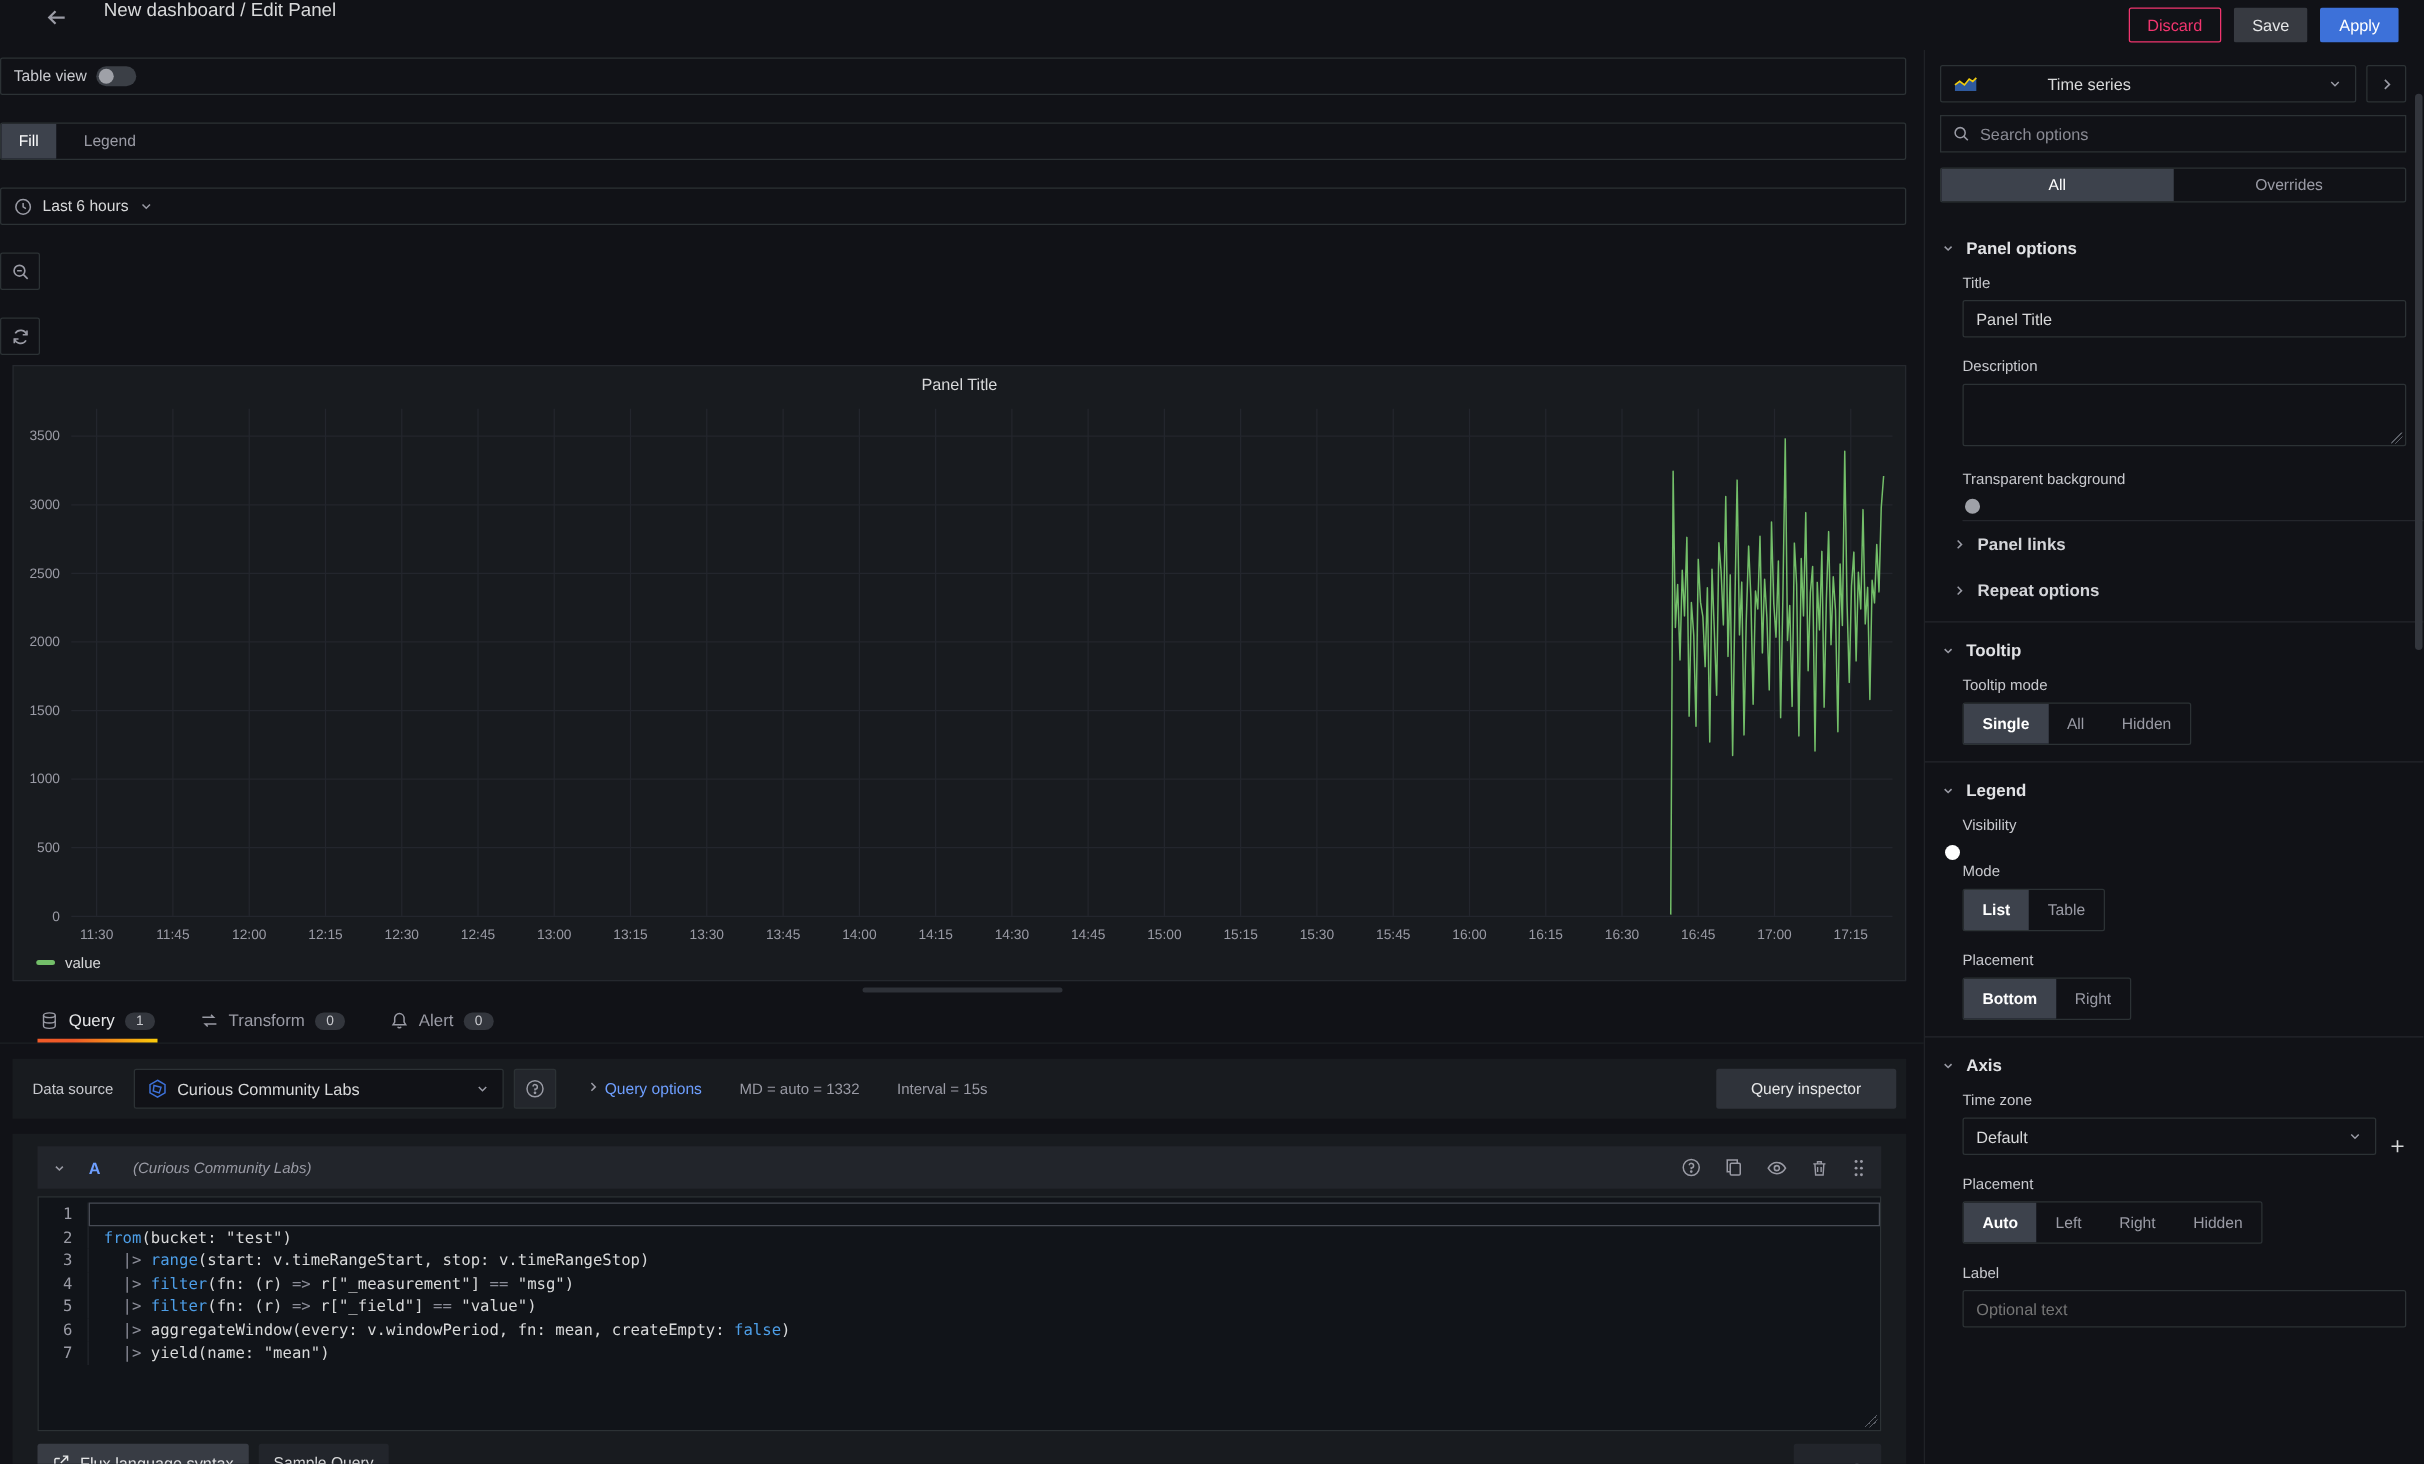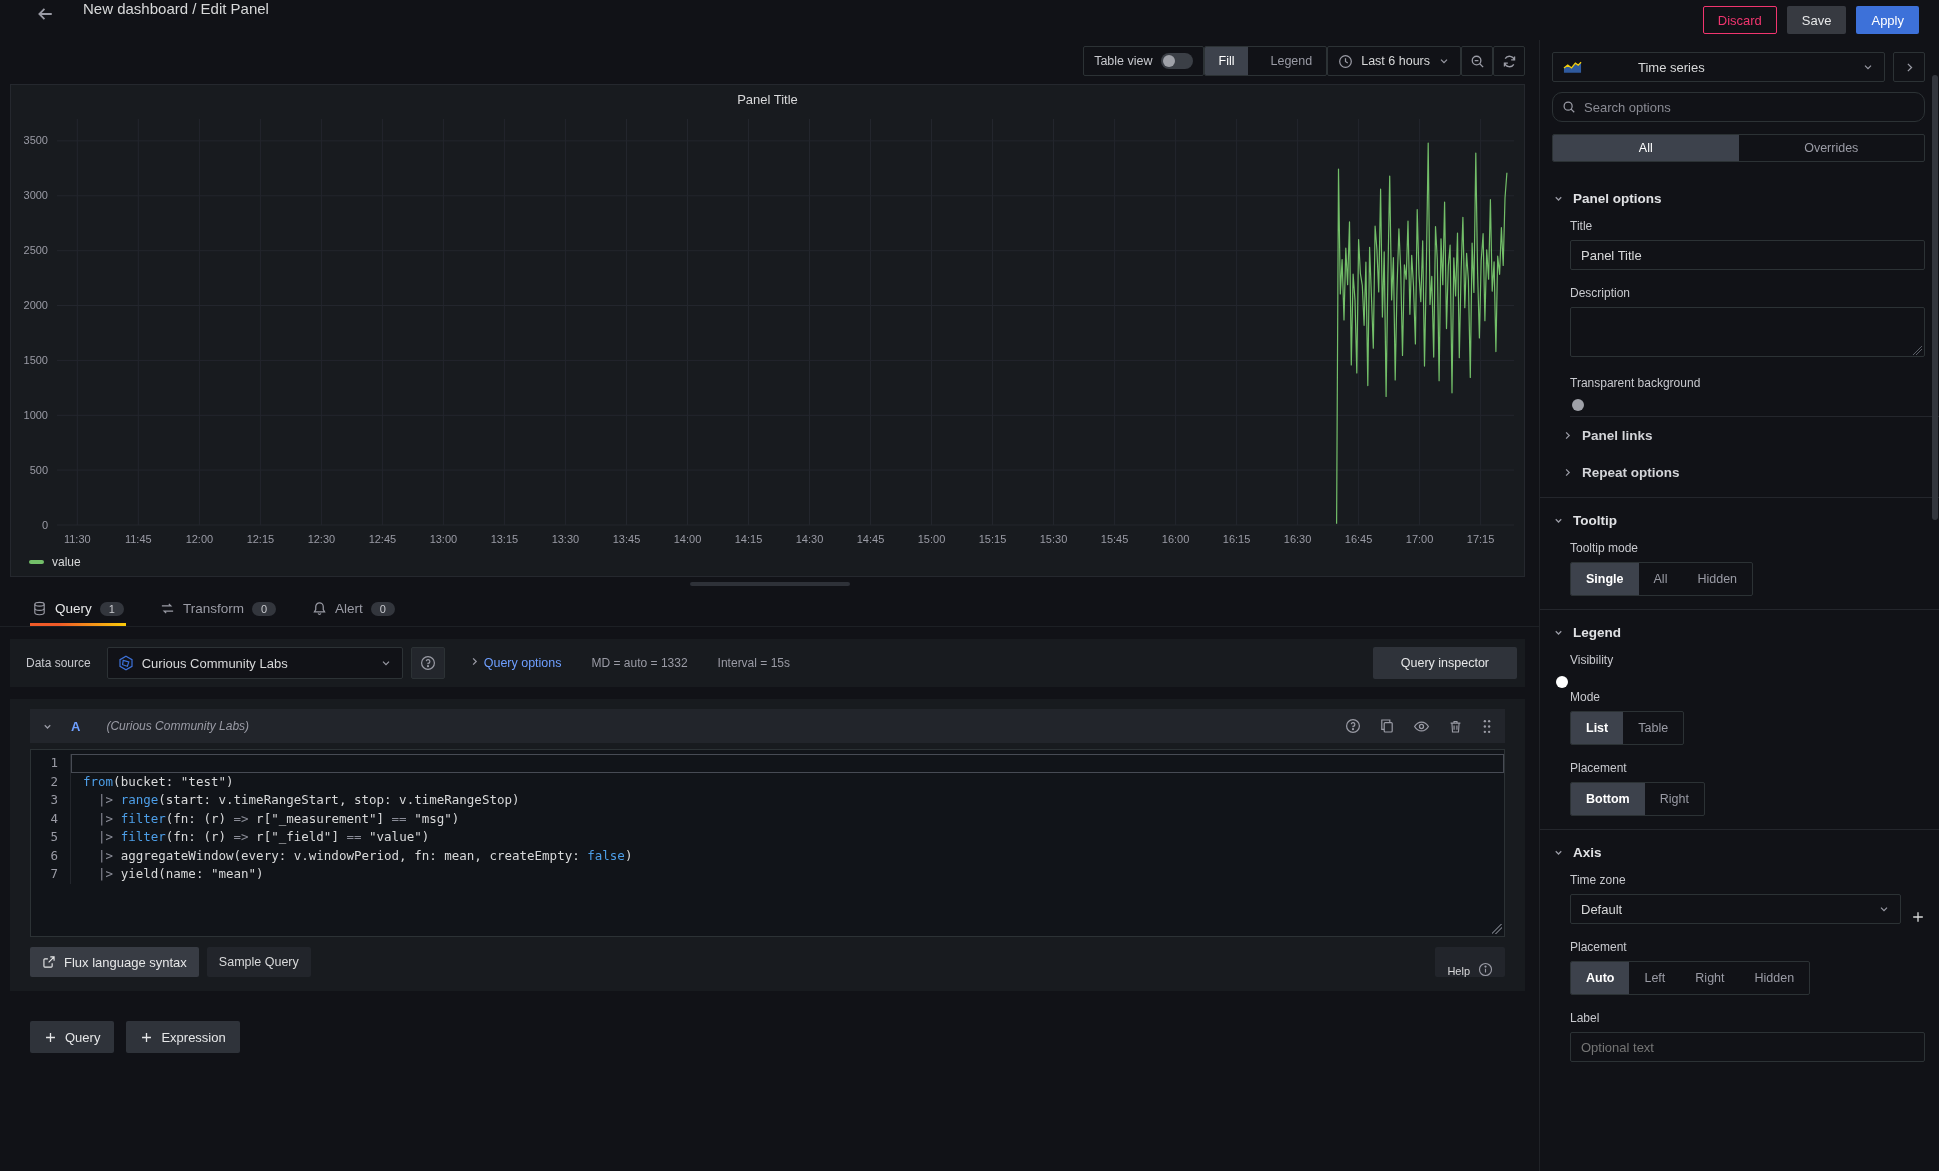--- a/index.html
+++ b/index.html
@@ -22,21 +22,21 @@
   .btn-destructive { background:transparent; border-color:#f1356f; color:#f1356f; }
   .btn-secondary { background:#373a41; color:#e6e7e8; }
   .btn-primary { background:#3d71d9; color:#ffffff; }
 
   
   .workspace { display:flex; height:1131px; }
   .main { width:1539px; flex:none; }
   .sidebar { flex:1; border-left:1px solid #202227; padding-top:6px; position:relative; overflow:hidden; }
 
   
-  .paneltoolbar { display:flex; justify-content:flex-end; align-items:center; gap:0; padding:6px 14px 8px 0; }
+  .paneltoolbar { display:flex; justify-content:flex-end; gap:22px; padding:6px 14px 8px 0;flex-direction:column; }
   .tb-box { height:30px; border:1px solid #2c3235; border-radius:2px; background:#111217; display:inline-flex; align-items:center; padding:0 10px; gap:8px; color:#c8c9ce; font-size:12.5px; cursor:pointer; }
   .radio-group { padding:0; overflow:hidden; }
   .radio-group .r-opt { height:28px; display:inline-flex; align-items:center; padding:0 14px; color:#9a9ba5; font-weight:500; }
   .radio-group .r-opt.sel { background:#3d424c; color:#fff; }
   .tb-iconbtn { width:32px; justify-content:center; padding:0; }
 
   
   .toggle { width:32px; height:16px; border-radius:9px; background:#3b3f46; position:relative; flex:none; cursor:pointer; }
   .toggle .knob { position:absolute; left:2px; top:2px; width:12px; height:12px; border-radius:50%; background:#9fa1a8; }
   .toggle.on { background:#3d71d9; }
@@ -100,21 +100,21 @@
   .btn-help { height:30px; background:#22252b; border-radius:2px; display:flex; align-items:flex-end; gap:8px; padding:0 12px; font-size:11px; font-weight:500; color:#d8d9da; cursor:pointer; }
 
   .add-row { margin:30px 0 0 30px; display:flex; gap:12px; }
   .btn-add { height:32px; background:#2f333a; border-radius:2px; display:flex; align-items:center; gap:8px; padding:0 14px; font-size:13px; font-weight:500; color:#e6e7e8; cursor:pointer; }
 
   
   .viz-row { display:flex; gap:8px; margin:6px 14px 10px 12px; }
   .viz-select { flex:1; height:30px; border:1px solid #2c3235; border-radius:2px; background:#111217; display:flex; align-items:center; gap:8px; padding:0 10px; cursor:pointer; }
   .viz-name { flex:1; font-size:13px; font-weight:500; color:#d8d9da;margin-left:48px; }
   .viz-collapse { width:32px; height:30px; border:1px solid #2c3235; border-radius:2px; display:flex; align-items:center; justify-content:center; cursor:pointer; }
-  .search-row { margin:0 14px 12px 12px; height:30px; border:1px solid #2c3235; border-radius:10px; display:flex; align-items:center; gap:8px; padding:0 9px; }
+  .search-row { margin:0 14px 12px 12px; height:30px; border:1px solid #2c3235; border-radius:0; display:flex; align-items:center; gap:8px; padding:0 9px; }
   .search-row input { flex:1; background:transparent; border:none; outline:none; color:#d8d9da; font-size:13px; font-family:"Liberation Sans",sans-serif; }
   .search-row input::placeholder { color:#8a8b94; }
   .sb-tabs { margin:0 14px 14px 12px; height:28px; border:1px solid #2c3235; border-radius:2px; display:flex; overflow:hidden; }
   .sb-tabs .opt { flex:1; display:flex; align-items:center; justify-content:center; font-size:12.5px; color:#9a9ba5; cursor:pointer; }
   .sb-tabs .opt.sel { background:#3d424c; color:#fff; font-weight:500; }
 
   .section-header { display:flex; align-items:center; gap:9px; padding:15px 14px 10px 13px; cursor:pointer; }
   .section-title { font-size:13.5px; font-weight:600; color:#e0e1e4; }
   .field { padding:3px 14px 13px 30px; }
   .field-label { font-size:12px; font-weight:500; color:#c8c9ce; margin-bottom:7px; }

